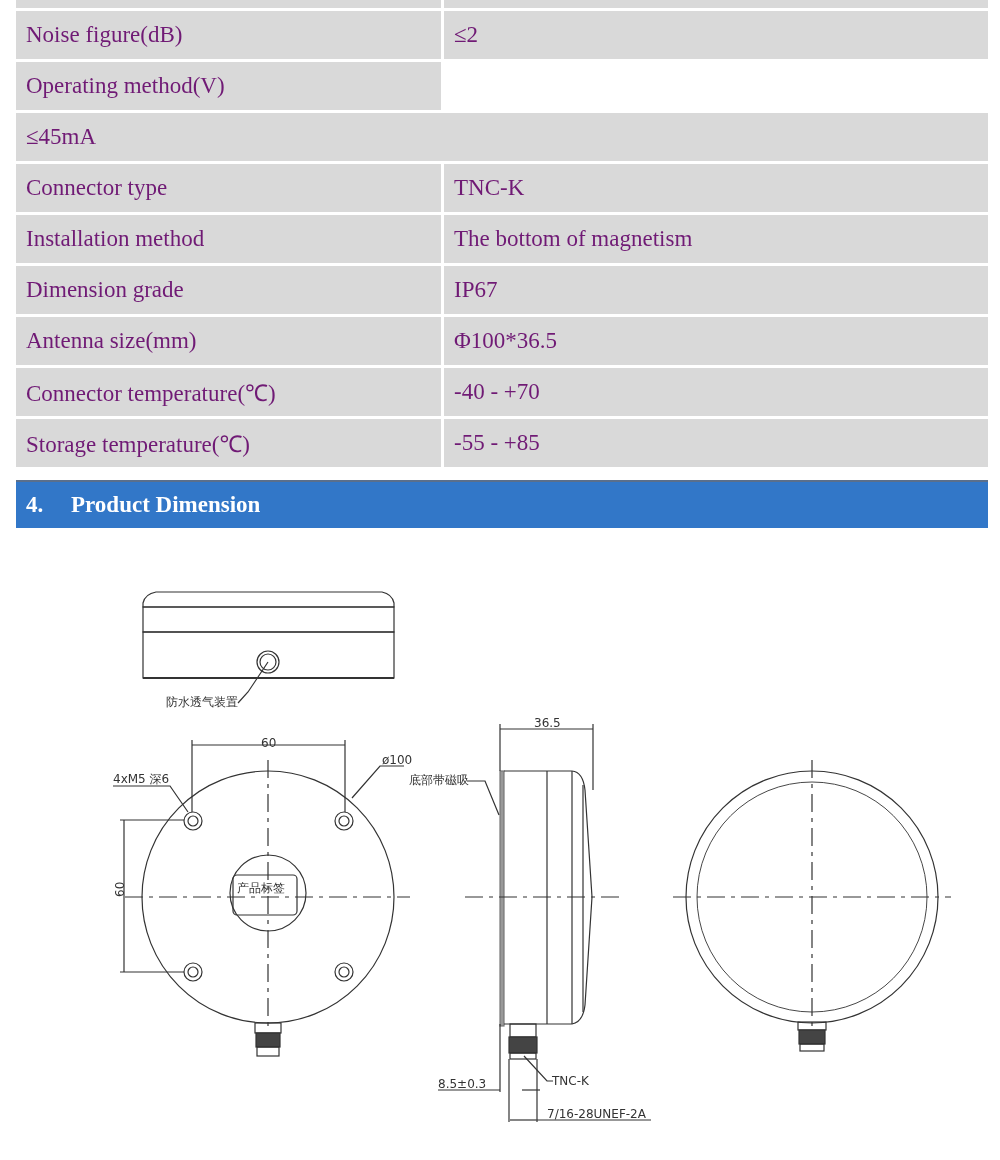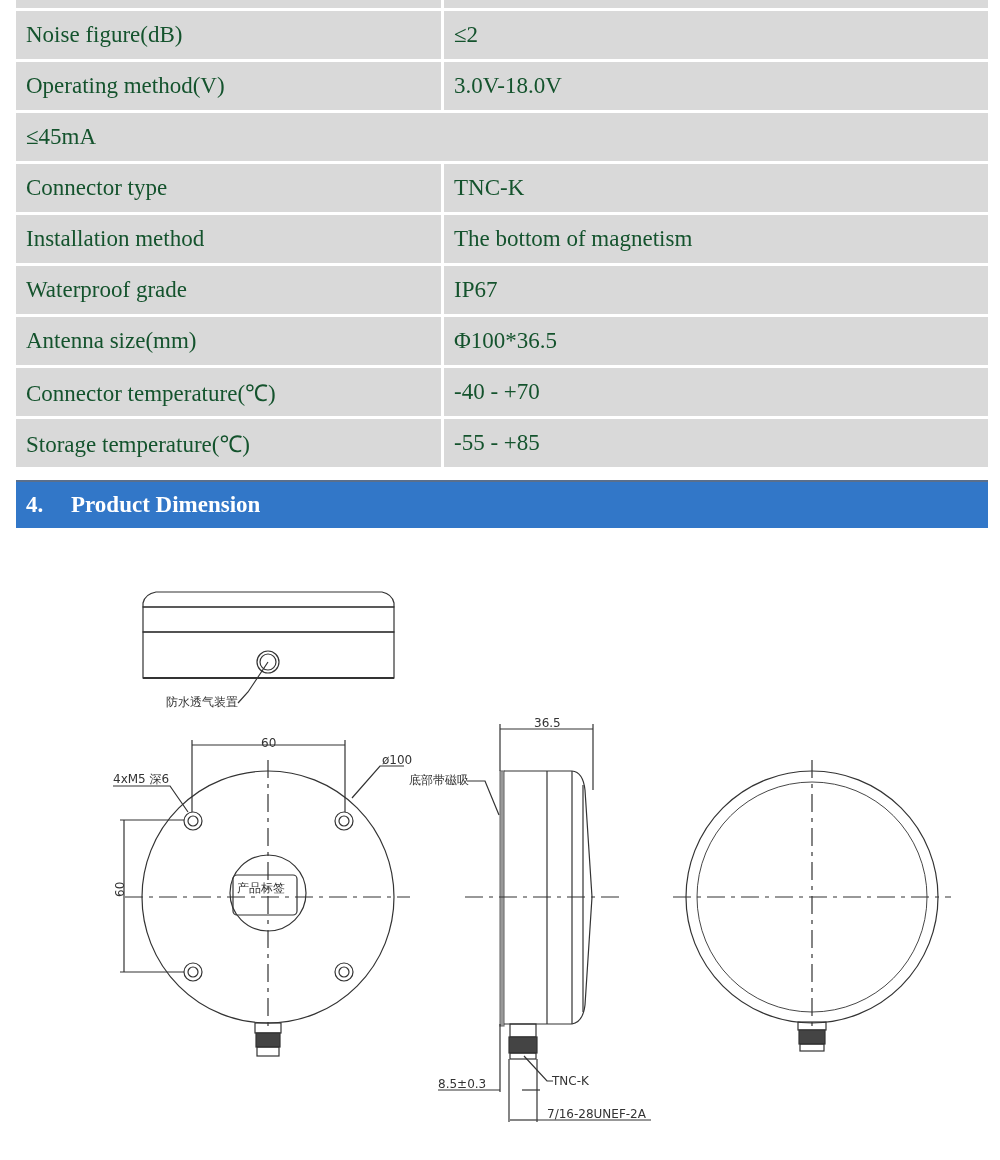--- a/index.html
+++ b/index.html
@@ -1,19 +1,19 @@
 <!DOCTYPE html>
 <html><head>
 <meta charset="utf-8">
 <style>
   html, body { margin:0; padding:0; background:#ffffff; }
   body { width:1000px; height:1160px; position:relative; overflow:hidden; font-family:"Liberation Serif", serif; }
   .spec-table { position:absolute; left:16px; top:-40px; width:972px; border-collapse:separate; border-spacing:0; }
   .spec-row { display:flex; height:51px; }
-  .cell { background:#d9d9d9; box-sizing:border-box; height:48px; margin-bottom:3px; display:flex; align-items:center; font-size:23px; color:#14532d; }
+  .cell { background:#d9d9d9; box-sizing:border-box; height:48px; margin-bottom:3px; display:flex; align-items:center; font-size:23px; color:#701a75; }
   .cell.label { width:425px; padding-left:10px; margin-right:3px; }
   .cell.value { flex:1; padding-left:10px; }
   .section-bar { position:absolute; left:16px; top:480px; width:972px; height:48px; background:#3277c8; border-top:2px solid #5a6f8c; box-sizing:border-box; display:flex; align-items:center; color:#fff; font-weight:bold; font-size:23px; }
   .section-num { margin-left:10px; width:45px; }
   .drawing { position:absolute; left:0; top:560px; width:1000px; height:600px; }
   .cad-text { font-family:"DejaVu Sans", sans-serif; fill:#333; }
 </style>
 </head>
 <body>
 
@@ -21,35 +21,34 @@
   <div class="spec-row">
     <div class="cell label"></div>
     <div class="cell value"></div>
   </div>
   <div class="spec-row">
     <div class="cell label">Noise figure(dB)</div>
     <div class="cell value">≤2</div>
   </div>
   <div class="spec-row">
     <div class="cell label">Operating method(V)</div>
-    <div class="cell value">3.0V-18.0V</div>
   </div>
   <div class="spec-row">
     <div class="cell value">≤45mA</div>
   </div>
   <div class="spec-row">
     <div class="cell label">Connector type</div>
     <div class="cell value">TNC-K</div>
   </div>
   <div class="spec-row">
     <div class="cell label">Installation method</div>
     <div class="cell value">The bottom of magnetism</div>
   </div>
   <div class="spec-row">
-    <div class="cell label">Waterproof grade</div>
+    <div class="cell label">Dimension grade</div>
     <div class="cell value">IP67</div>
   </div>
   <div class="spec-row">
     <div class="cell label">Antenna size(mm)</div>
     <div class="cell value">Φ100*36.5</div>
   </div>
   <div class="spec-row">
     <div class="cell label">Connector temperature(℃)</div>
     <div class="cell value">-40 - +70</div>
   </div>

